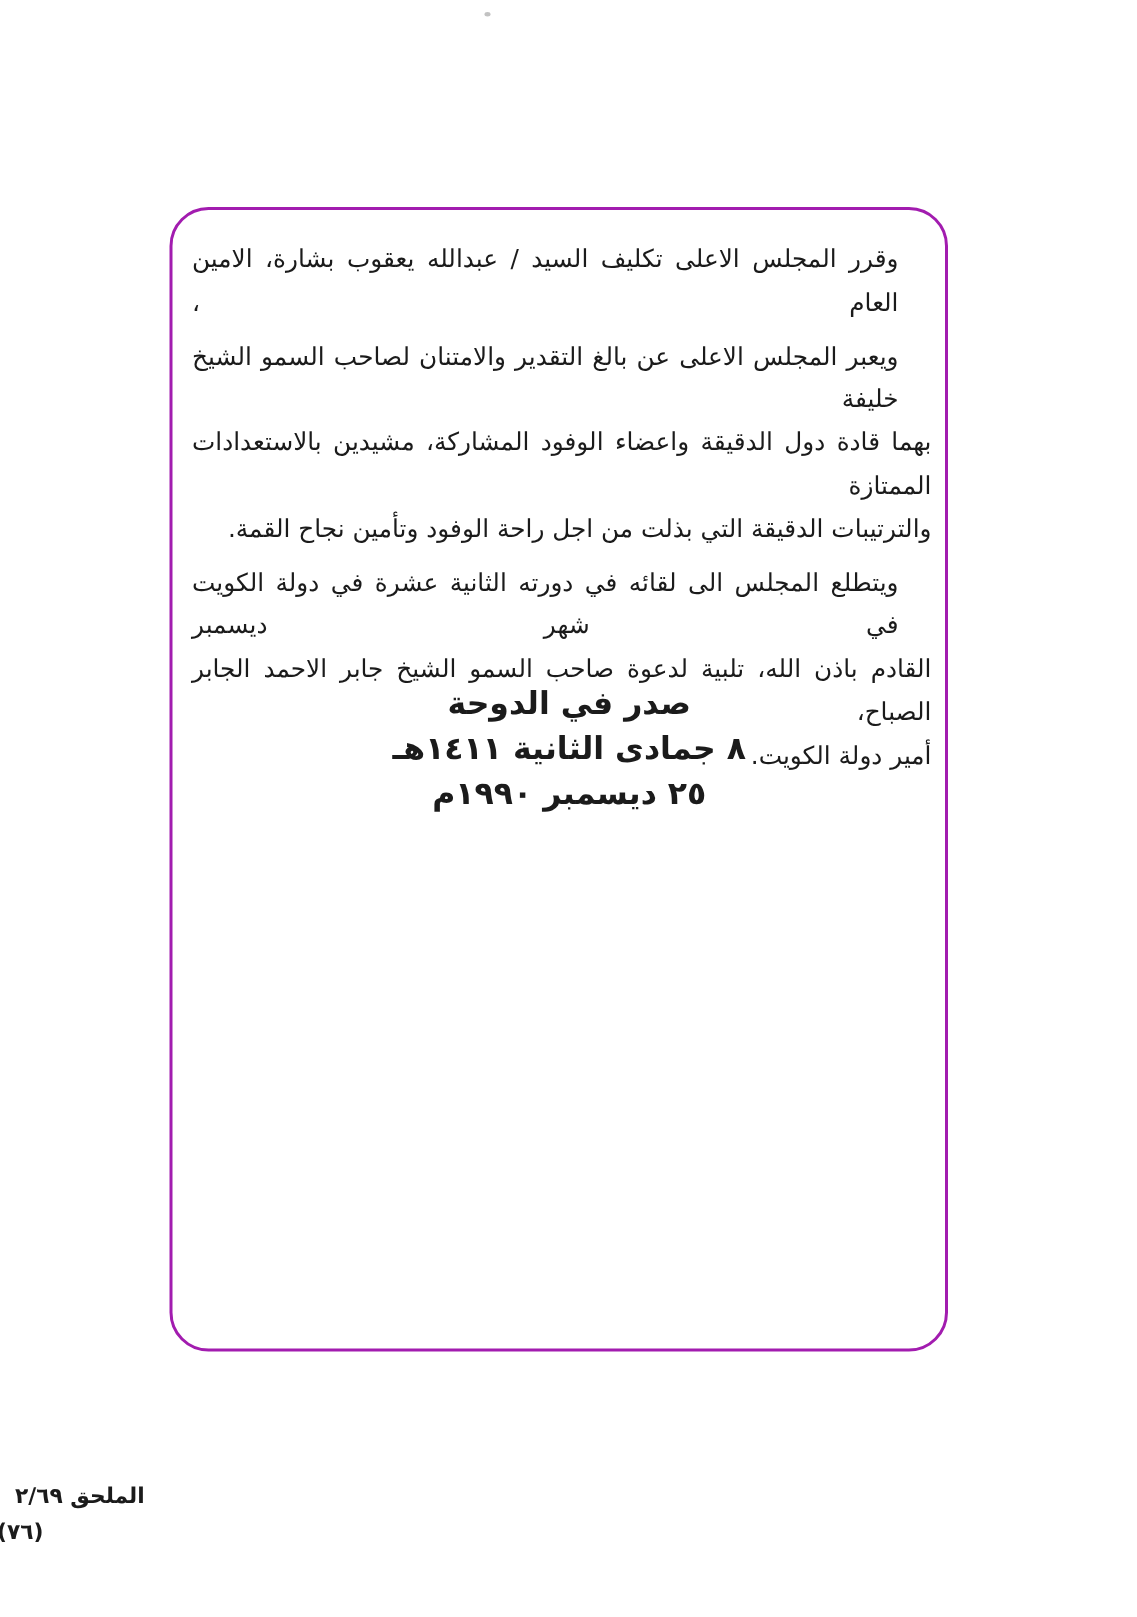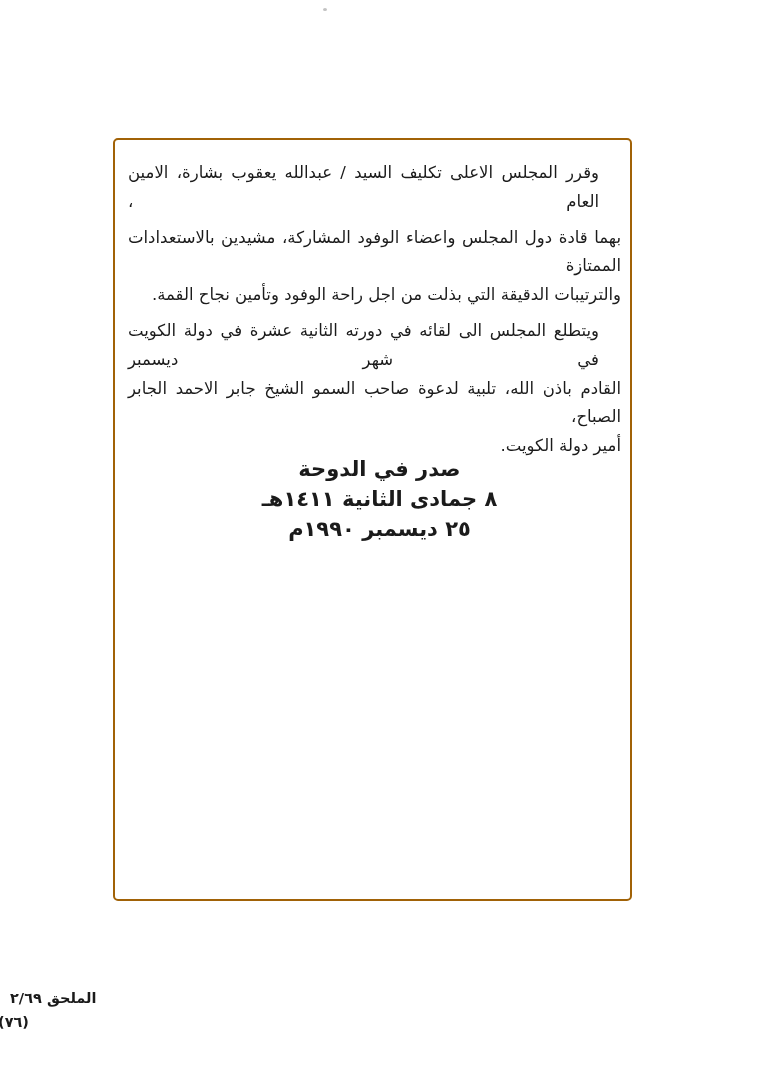--- a/index.html
+++ b/index.html
@@ -24,22 +24,22 @@
     height: 3px;
     background: #c2c2c2;
     border-radius: 50%;
   }
   .frame {
     position: absolute;
     left: 113px;
     top: 138px;
     width: 519px;
     height: 763px;
-    border: 2px solid #a16207;
-    border-radius: 5px;
+    border: 2px solid #a21caf;
+    border-radius: 26px;
     box-sizing: border-box;
   }
   .body-text {
     position: absolute;
     top: 19px;
     right: 9px;
     left: 13px;
     direction: rtl;
     unicode-bidi: embed;
     font-size: 16.5px;
@@ -94,21 +94,22 @@
 
   <div class="speck"></div>
 
   <div class="frame">
 
     <div class="body-text">
         <div class="para">
           <div class="line just indent">وقرر المجلس الاعلى تكليف السيد / عبدالله يعقوب بشارة، الامين العام ،</div>
         </div>
         <div class="para">
-          <div class="line just">بهما قادة دول المجلس واعضاء الوفود المشاركة، مشيدين بالاستعدادات الممتازة</div>
+          <div class="line just indent">ويعبر المجلس الاعلى عن بالغ التقدير والامتنان لصاحب السمو الشيخ خليفة</div>
+          <div class="line just">بهما قادة دول الدقيقة واعضاء الوفود المشاركة، مشيدين بالاستعدادات الممتازة</div>
           <div class="line last">والترتيبات الدقيقة التي بذلت من اجل راحة الوفود وتأمين نجاح القمة.</div>
         </div>
         <div class="para">
           <div class="line just indent">ويتطلع المجلس الى لقائه في دورته الثانية عشرة في دولة الكويت في شهر ديسمبر</div>
           <div class="line just">القادم باذن الله، تلبية لدعوة صاحب السمو الشيخ جابر الاحمد الجابر الصباح،</div>
           <div class="line last">أمير دولة الكويت.</div>
         </div>
       </div>
 
     <div class="issued">

